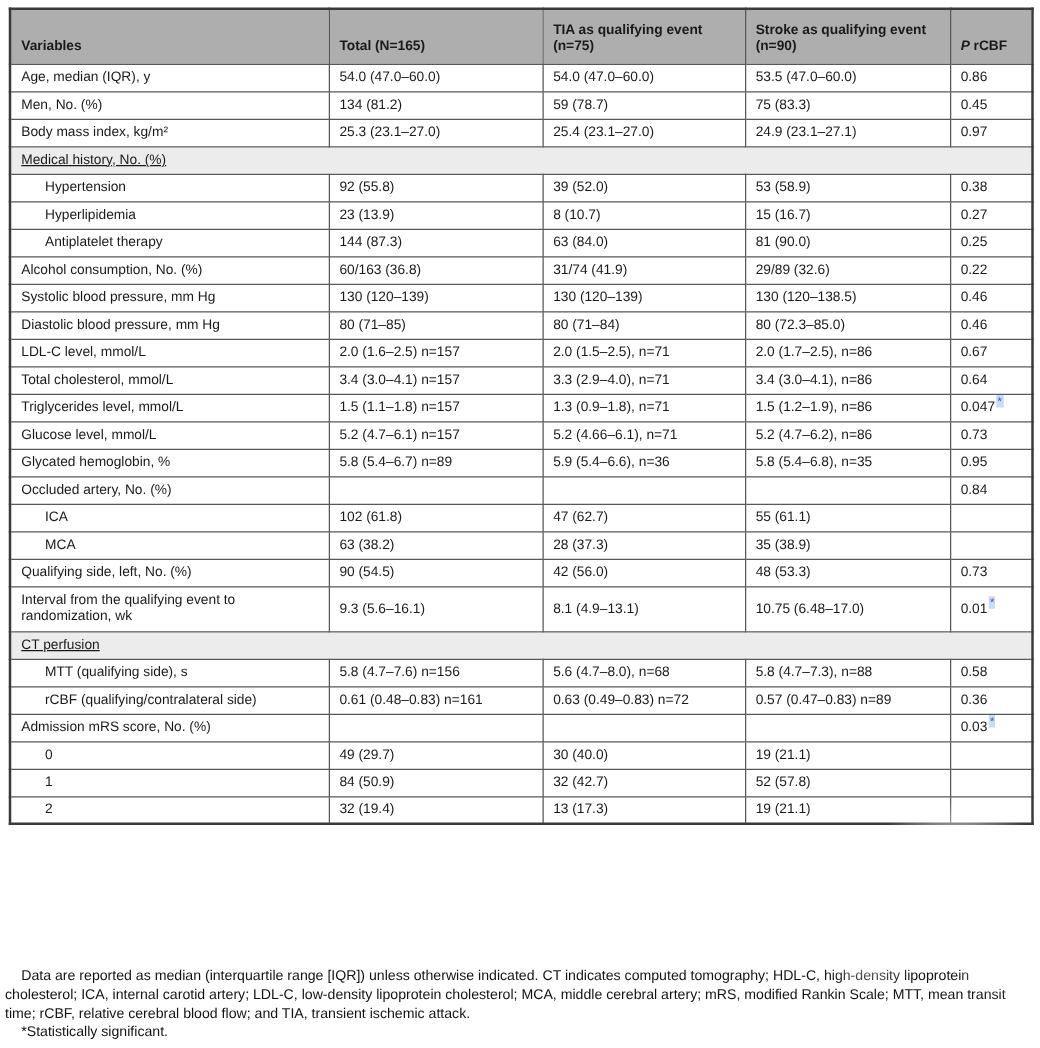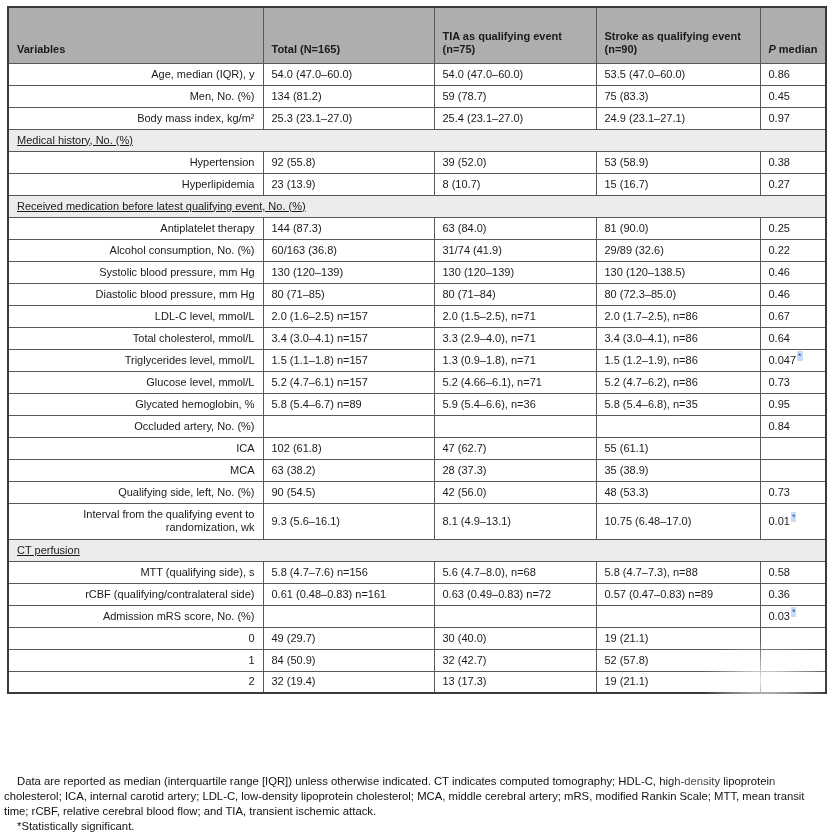--- a/index.html
+++ b/index.html
@@ -19,25 +19,25 @@
   }
   table.main{
     position:absolute;left:7px;top:6px;width:818px;
     border-collapse:collapse;table-layout:fixed;
     font-size:11px;color:var(--text);
     border:2px solid var(--outer-border);
   }
   th,td{border:1px solid var(--border);overflow:hidden;}
   th{
     background:var(--header-bg);text-align:left;vertical-align:bottom;
-    font-weight:bold;height:56px;padding:4px 8px 7px 8px;line-height:13px;
+    font-weight:bold;height:44px;padding:4px 8px 7px 8px;line-height:13px;
   }
   td{height:22px;padding:1px 8px;vertical-align:middle;line-height:13px;}
   tr.tall td{height:36px;}
-  td.lbl{padding-left:8px;text-align:right;}
+  td.lbl{padding-left:8px;}
   td.lbl.indent{padding-left:27px;}
   tr.section td{background:var(--section-bg);padding-left:8px;text-decoration:underline;}
   td.p span{display:inline-block;}
   .pit{font-style:italic;}
   .p-rest{margin-left:3px;}
   sup.star{
     font-size:9px;color:var(--sig-color);background:var(--sig-bg);
     padding:0 1px;margin-left:1px;line-height:0;vertical-align:super;cursor:pointer;
   }
   .notes{
@@ -65,21 +65,21 @@
         <col style="width:162px">
         <col style="width:164px">
         <col style="width:66px">
     </colgroup>
     <thead>
       <tr>
         <th>Variables</th>
         <th>Total (N=165)</th>
         <th>TIA as qualifying event (n=75)</th>
         <th>Stroke as qualifying event (n=90)</th>
-        <th><span class="pit">P</span><span class="p-rest">median</span></th>
+        <th><span class="pit">P</span><span class="p-rest">rCBF</span></th>
       </tr>
     </thead>
     <tbody id="tbody">
         <tr>
           <td class="lbl">Age, median (IQR), y</td>
           <td>54.0 (47.0–60.0)</td>
           <td>54.0 (47.0–60.0)</td>
           <td>53.5 (47.0–60.0)</td>
           <td class="p"><span>0.86</span></td>
         </tr>
@@ -106,23 +106,20 @@
           <td>39 (52.0)</td>
           <td>53 (58.9)</td>
           <td class="p"><span>0.38</span></td>
         </tr>
         <tr>
           <td class="lbl indent">Hyperlipidemia</td>
           <td>23 (13.9)</td>
           <td>8 (10.7)</td>
           <td>15 (16.7)</td>
           <td class="p"><span>0.27</span></td>
-        </tr>
-        <tr class="section">
-          <td colspan="5">Received medication before latest qualifying event, No. (%)</td>
         </tr>
         <tr>
           <td class="lbl indent">Antiplatelet therapy</td>
           <td>144 (87.3)</td>
           <td>63 (84.0)</td>
           <td>81 (90.0)</td>
           <td class="p"><span>0.25</span></td>
         </tr>
         <tr>
           <td class="lbl">Alcohol consumption, No. (%)</td>

